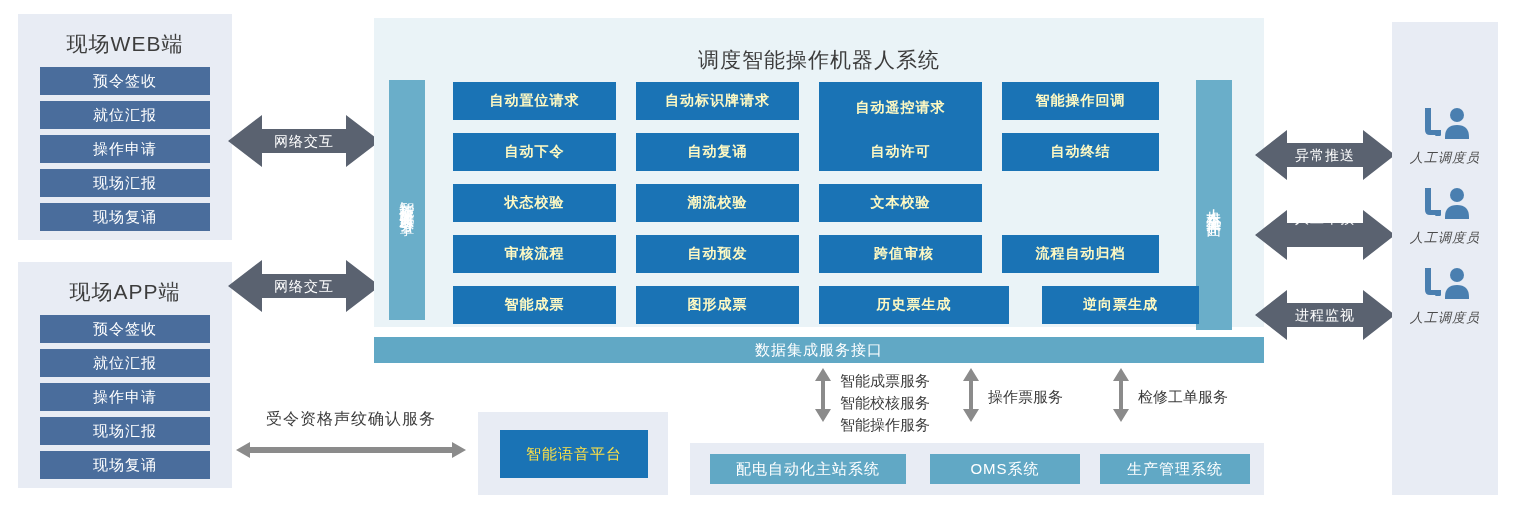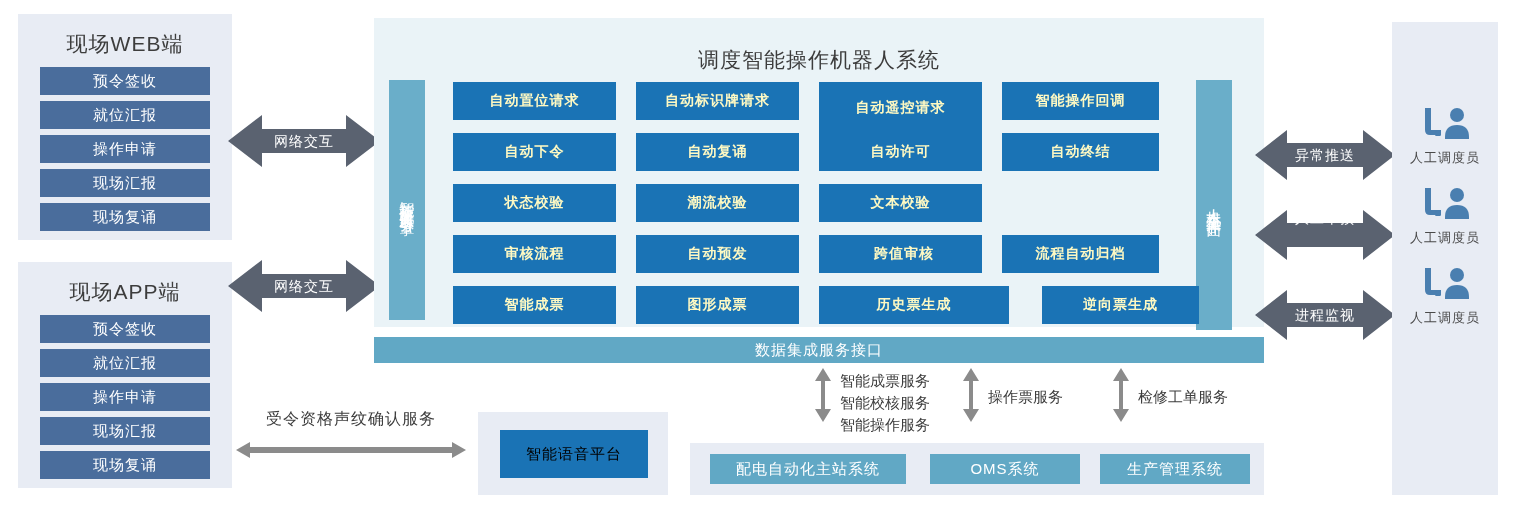--- a/index.html
+++ b/index.html
@@ -70,21 +70,21 @@
   }
 
   
   .op-wrap{text-align:center;}
   .op-label{
     color:#4a4a4a;font-size:13px;letter-spacing:1px;white-space:nowrap;
     margin-top:1px;
   }
 
   .voice-box{
-    background:#1a73b5;color:#000000;font-size:15px;
+    background:#1a73b5;color:#fde047;font-size:15px;
     display:flex;align-items:center;justify-content:center;
     letter-spacing:1px;white-space:nowrap;
   }
 </style>
 </head>
 <body>
 
 <div class="abs panel" style="left:18px;top:14px;width:214px;height:226px;padding-left:36px;">
   <div class="abs panel-title" style="left:0;top:16px;width:214px;">现场WEB端</div>
   <div class="abs" style="left:22px;top:53px;width:170px;">
@@ -176,21 +176,21 @@
   <div class="fat-arrow-label" style="top:2px;">人工干预</div>
 </div>
 
 <div class="abs" style="left:1255px;top:288px;width:140px;height:54px;">
   <svg class="fat-arrow" width="140" height="54" viewBox="0 0 140 54">
     <polygon points="0,27 32,2 32,15 108,15 108,2 140,27 108,52 108,39 32,39 32,52" fill="#5a6270"></polygon>
   </svg>
   <div class="fat-arrow-label" style="top:19px;">进程监视</div>
 </div>
 
-<div class="abs panel" style="left:1392px;top:22px;width:106px;height:473px;">
+<div class="abs panel" style="left:1392px;top:22px;width:106px;height:473px;font-style:italic;">
 
   <div class="abs op-wrap" style="left:0;top:84px;width:106px;">
     <svg width="52" height="38" viewBox="0 0 52 38">
       <path d="M6 2 L6 24 Q6 29 11 29 L22 29 L22 24 L12 24 L12 2 Z" fill="#4a7fb0"></path>
       <rect x="16" y="25" width="6" height="5" rx="1.2" fill="#4a7fb0"></rect>
       <circle cx="38" cy="9" r="7" fill="#4a7fb0"></circle>
       <path d="M26 31 Q26 19 38 19 Q50 19 50 31 L50 33 L26 33 Z" fill="#4a7fb0"></path>
     </svg>
     <div class="op-label">人工调度员</div>
   </div>

